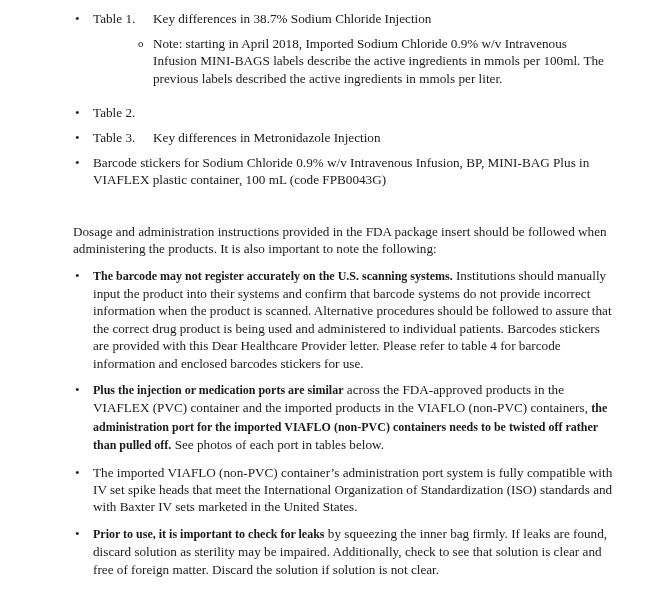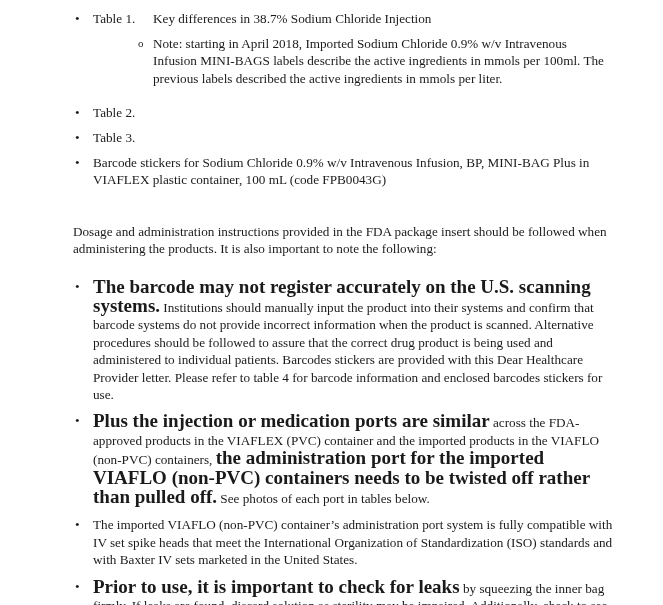--- a/index.html
+++ b/index.html
@@ -11,23 +11,23 @@
   .page { position: absolute; left: 73px; top: 10px; width: 540px; }
   p { margin: 0; }
   .intro { margin-bottom: 6px; }
   .row { position: relative; padding-left: 20px; }
   .bullet { position: absolute; left: 2px; top: 0; }
   .tbl-row { display: flex; margin-bottom: 7.5px; }
   .tbl-label { width: 60px; flex: none; }
   .tbl-text { flex: 1; }
   .sub { position: relative; padding-left: 80px; margin-top: 3px; margin-bottom: 17px; }
   .sub .obullet { position: absolute; left: 65px; top: 0; font-size: 11px; }
-  .para2 { margin-top: 34px; margin-bottom: 20px; }
+  .para2 { margin-top: 34px; margin-bottom: 9px; }
   .item { margin-bottom: 9px; }
-  .item b { font-weight: bold; font-size: 19px; text-align: center; }
+  .item b { font-weight: bold; font-size: 12px; text-align: center; }
 </style>
 </head>
 <body>
 
 <div class="page">
 
   <div class="row tbl-row">
     <span class="bullet">•</span>
     <span class="tbl-label">Table 1.</span>
     <span class="tbl-text">Key differences in 38.7% Sodium Chloride Injection</span>
@@ -37,20 +37,21 @@
     <span>Note: starting in April 2018, Imported Sodium Chloride 0.9% w/v Intravenous Infusion MINI-BAGS labels describe the active ingredients in mmols per 100ml. The previous labels described the active ingredients in mmols per liter.</span>
   </div>
 
   <div class="row tbl-row">
     <span class="bullet">•</span>
     <span class="tbl-label">Table 2.</span>
   </div>
   <div class="row tbl-row">
     <span class="bullet">•</span>
     <span class="tbl-label">Table 3.</span>
+    <span class="tbl-text">Key differences in Metronidazole Injection</span>
   </div>
   <div class="row tbl-row">
     <span class="bullet">•</span>
     <span class="tbl-text">Barcode stickers for Sodium Chloride 0.9% w/v Intravenous Infusion, BP, MINI-BAG Plus in VIAFLEX plastic container, 100 mL (code  FPB0043G)</span>
   </div>
 
   <p class="para2">Dosage and administration instructions provided in the FDA package insert should be followed when administering the products. It is also important to note the following:</p>
 
   <div class="row item">
     <span class="bullet">•</span>

